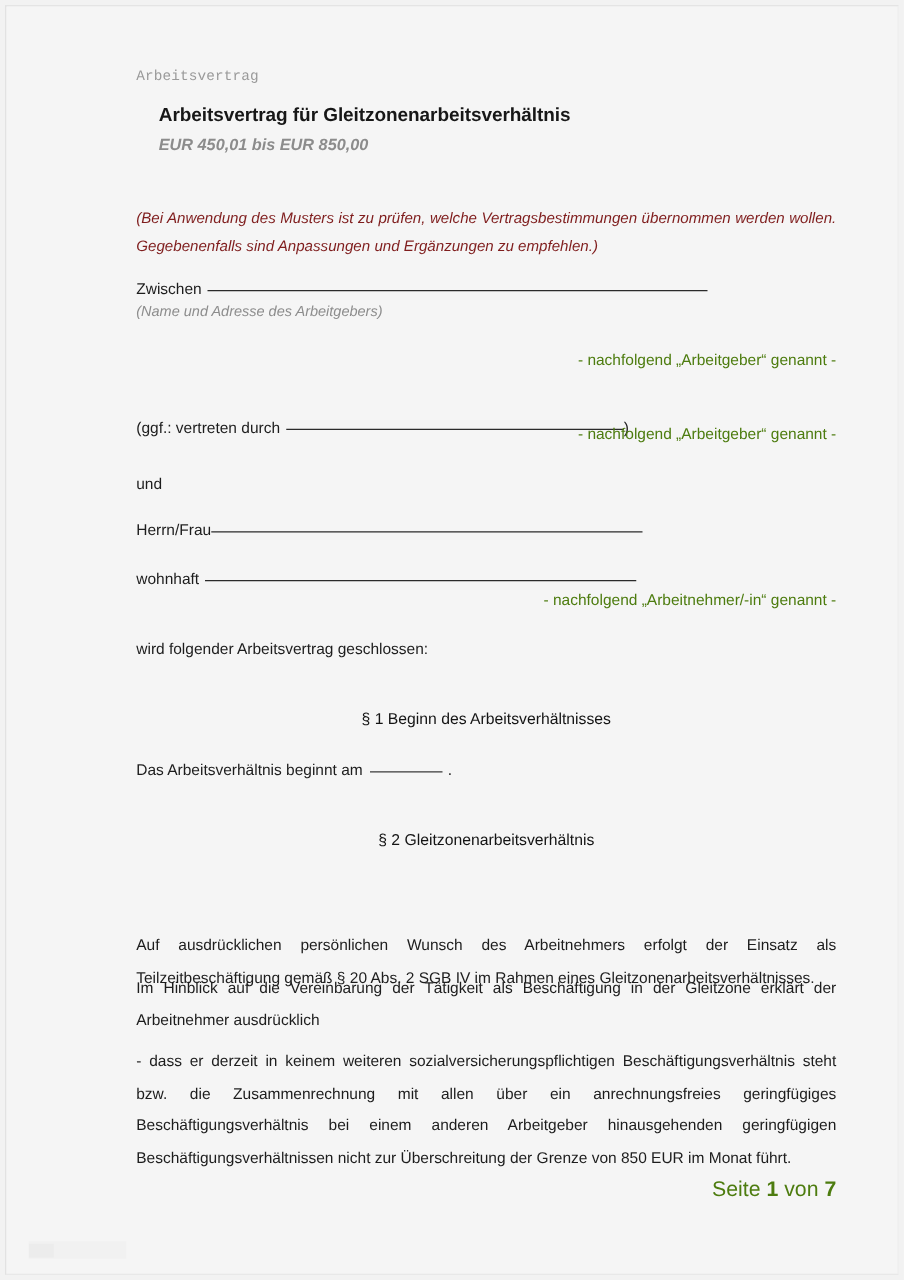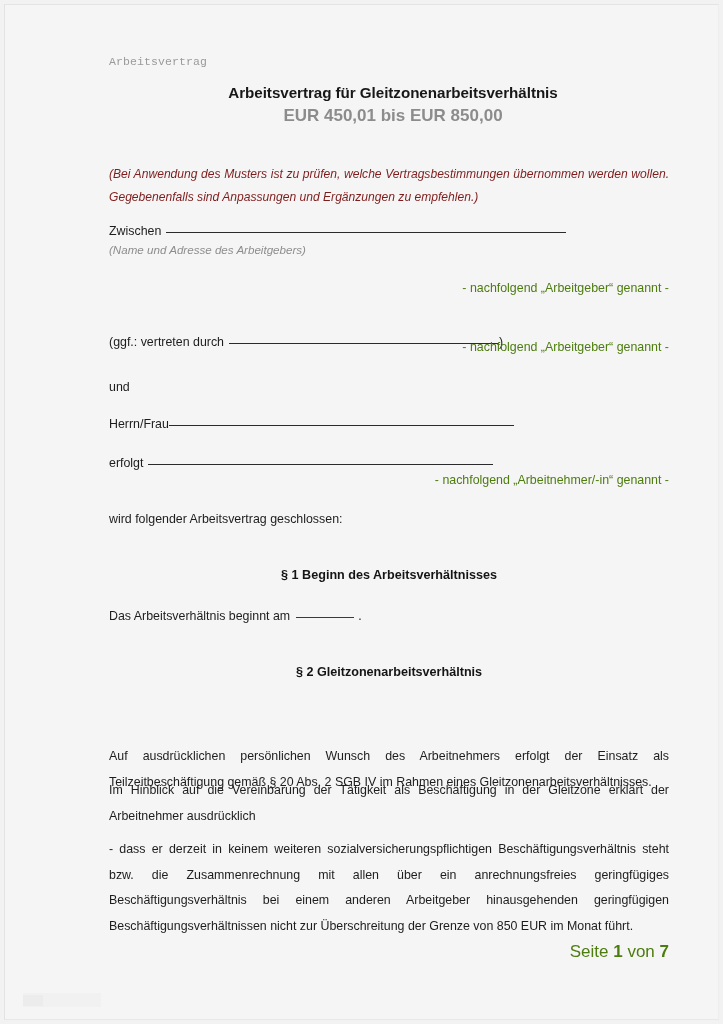--- a/index.html
+++ b/index.html
@@ -43,38 +43,38 @@
     top: 50px;
     font-size: 11.5px;
     color: #9a9a9a;
     letter-spacing: 0.1px;
     font-family: Liberation Mono, monospace;
   }
 
   
   .title-block {
     position: absolute;
-    left: 4px;
+    left: 18px;
     top: 78px;
     width: 560px;
-    text-align: center;
   }
   .title-line {
     font-size: 15.2px;
     font-weight: bold;
     color: #171717;
     line-height: 20px;
     letter-spacing: -0.05px;
   }
   .title-sub {
-    font-size: 17px;
+    font-size: 13px;
     font-weight: bold;
     color: #8c8c8c;
     line-height: 20px;
     margin-top: 3px;
+    font-style: italic;
   }
 
   
   .blk {
     position: absolute;
     left: 0;
     width: 560px;
   }
   .note {
     font-size: 12.1px;
@@ -101,21 +101,21 @@
     line-height: 20px;
   }
   .right-note {
     font-size: 12.4px;
     color: #4d7c0f;
     text-align: right;
     line-height: 20px;
   }
   .section-head {
     font-size: 12.6px;
-    font-weight: bold;
+    font-weight: normal;
     color: #141414;
     text-align: center;
     line-height: 20px;
   }
 
   
   .rule {
     display: inline-block;
     border-bottom: 1.3px solid #2b2b2b;
     vertical-align: 2px;
@@ -189,21 +189,21 @@
 
     <div class="blk right-note" style="top:332px;">- nachfolgend „Arbeitgeber“ genannt -</div>
 
     <div class="blk body-text" style="top:371px;">und</div>
 
     <div class="blk body-text" style="top:408px;">
       <span>Herrn/Frau</span><span class="rule" style="width:345px;"></span>
     </div>
 
     <div class="blk body-text" style="top:447px;">
-      <span>erfolgt</span><span class="rule" style="width:345px; margin-left:5px;"></span>
+      <span>wohnhaft</span><span class="rule" style="width:345px; margin-left:5px;"></span>
     </div>
 
     <div class="blk right-note" style="top:465px;">- nachfolgend „Arbeitnehmer/-in“ genannt -</div>
 
     <div class="blk body-text" style="top:503px;">wird folgender Arbeitsvertrag geschlossen:</div>
 
     <div class="blk section-head" style="top:560px;">§ 1 Beginn des Arbeitsverhältnisses</div>
 
     <div class="blk body-text" style="top:600px;">
       <span>Das Arbeitsverhältnis beginnt am</span><span class="rule-short" style="margin-left:6px; margin-right:4px;"></span><span>.</span>

